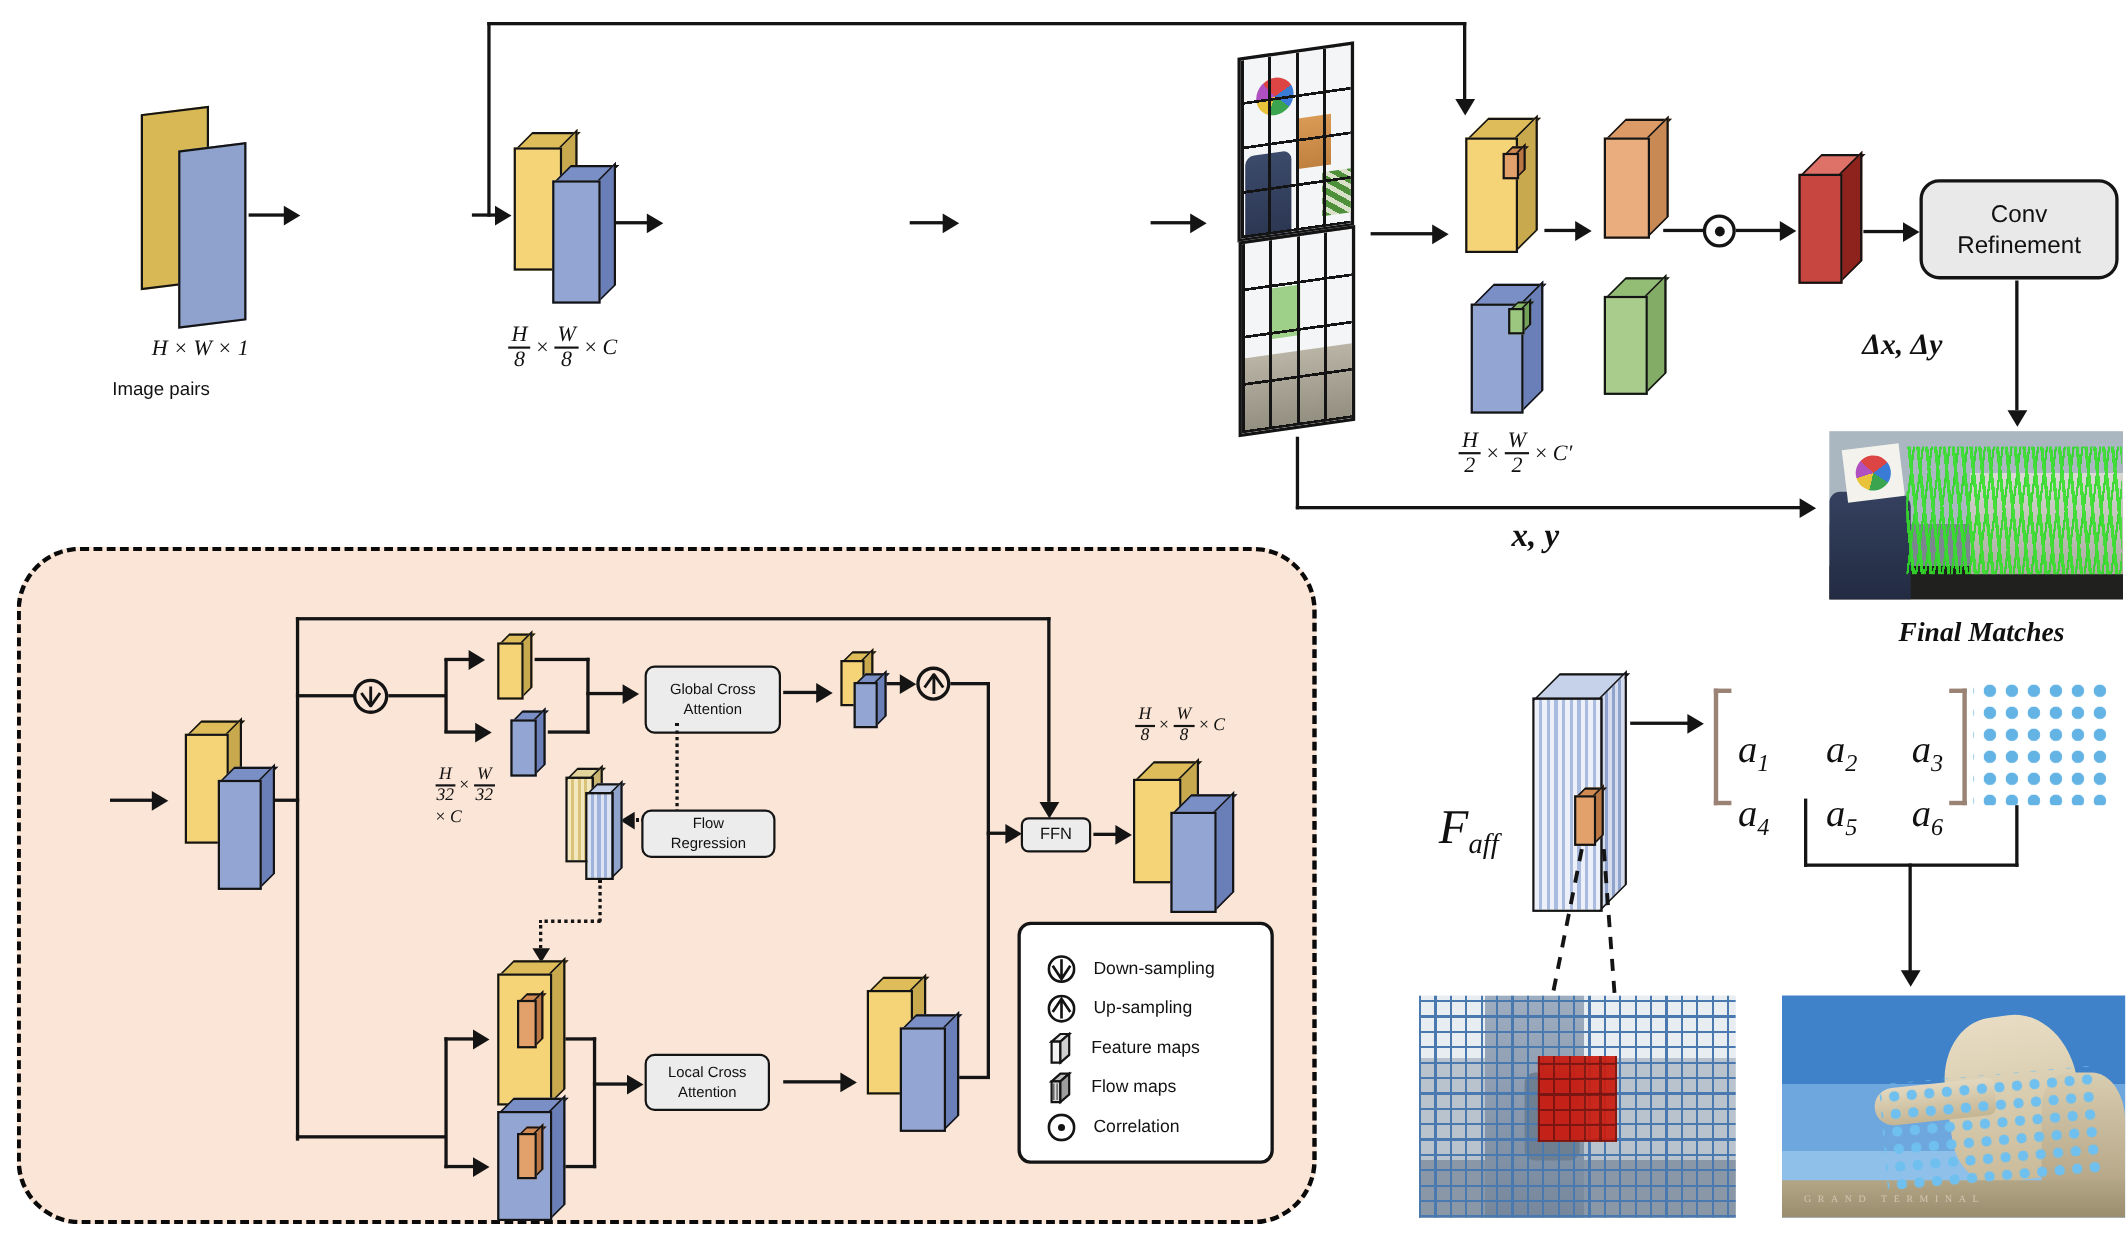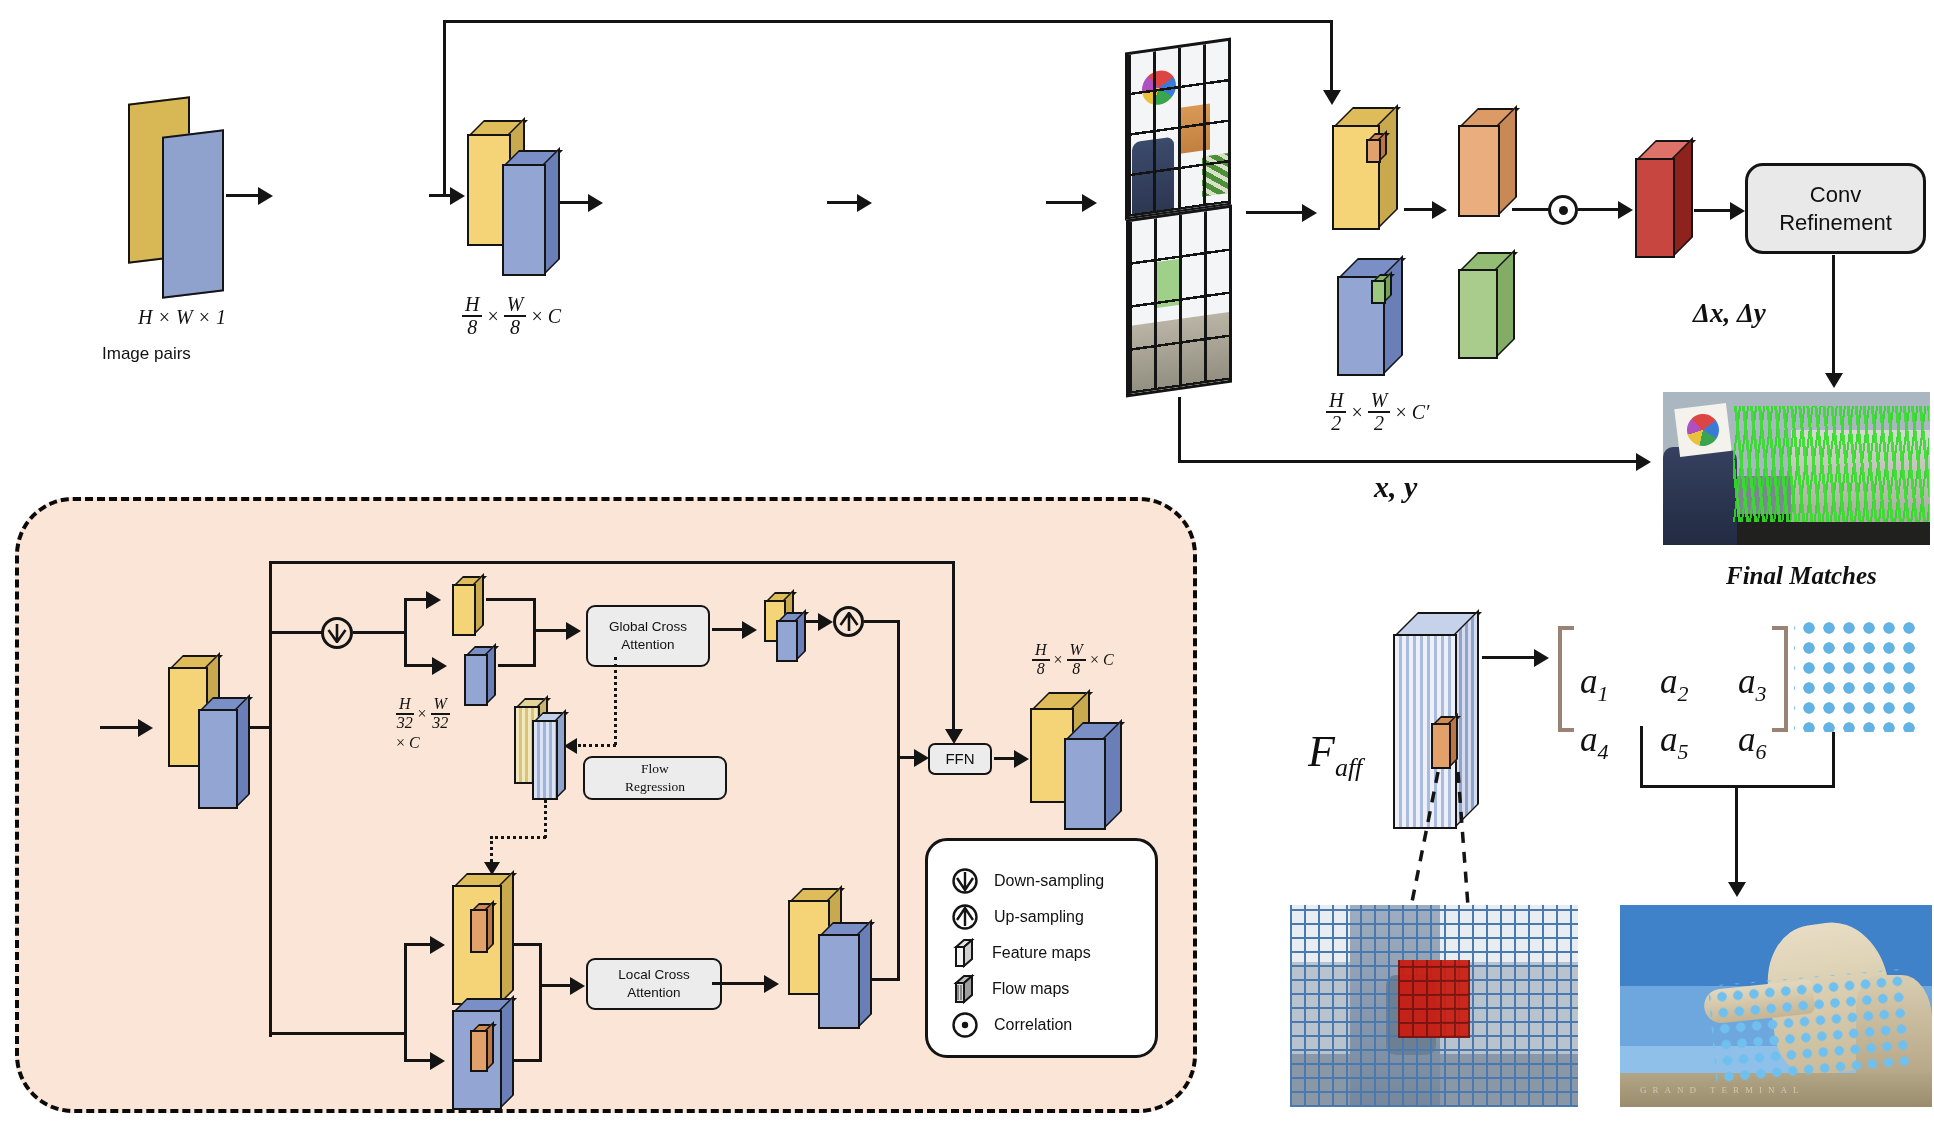--- a/index.html
+++ b/index.html
@@ -40,21 +40,21 @@
   .dim{position:absolute;display:flex;align-items:center;gap:5px;font-family:"Liberation Serif",serif;font-style:italic;font-size:20px;}
   .dim.small{font-size:16px;gap:4px;}
   .frac{display:inline-flex;flex-direction:column;align-items:center;line-height:1.05;}
   .frac .fn{border-bottom:2px solid #141414;padding:0 3px;}
   .tm{font-style:normal;}
   
   #gla-box{position:absolute;left:15px;top:497px;width:1182px;height:616px;box-sizing:border-box;
            background:#FAE5D6;border:4px dashed #0a0a0a;border-radius:58px;}
   
   #legend{position:absolute;left:925px;top:838px;width:233px;height:220px;box-sizing:border-box;
-          background:#ffffff;border:3.5px solid #141414;border-radius:22px;padding:26px 0 0 24px;}
+          background:#ffffff;border:3.5px solid #141414;border-radius:12px;padding:26px 0 0 24px;}
   .lrow{display:flex;align-items:center;gap:16px;margin-bottom:9px;height:27px;}
   .lrow .lt{font-size:16px;}
   
   .photo{position:absolute;overflow:hidden;}
   .gridlines{position:absolute;inset:0;background:
       repeating-linear-gradient(90deg,#4a79b0 0 2px,transparent 2px 14px),
       repeating-linear-gradient(0deg,#4a79b0 0 2px,transparent 2px 14px);}
   .quad{position:absolute;box-sizing:border-box;border:3px solid #141414;transform:skewY(-8deg);overflow:hidden;background:#f4f5f6;}
   .quadgrid{position:absolute;inset:0;background:
       repeating-linear-gradient(90deg,#141414 0 2.5px,transparent 2.5px 25%),
@@ -332,21 +332,21 @@
           <span class="fn">W</span>
           <span>32</span>
         </span>
     </div>
     <div class="dim small" style="position:static;margin-top:2px;">
       <span class="tm">×</span>
         <span>C</span>
     </div>
   </div>
 
-  <div class="sbox" style="left:583px;top:756px;width:144px;height:44px;font-family:Liberation Serif, serif;">
+  <div class="sbox" style="left:583px;top:736px;width:122px;height:44px;">
     <span><span>Flow</span><br><span>Regression</span></span>
   </div>
 
   <div class="dv" style="left:544px;top:800px;height:38px;"></div>
   <div class="dh" style="left:490px;top:836px;width:56px;"></div>
   <div class="dv" style="left:490px;top:836px;height:26px;"></div>
   <div class="arr-d" style="left:483.5px;top:862px;border-top-width:13px;border-left-width:8px;border-right-width:8px;"></div>
 
   <div class="hl" style="left:269px;top:1032px;width:137px;"></div>
   <div class="vl" style="left:404px;top:943px;height:119px;"></div>
@@ -375,21 +375,21 @@
         <i class="f"></i>
       </div>
   </div>
 
   <div class="hl" style="left:514px;top:943px;width:28px;"></div>
   <div class="hl" style="left:514px;top:1059px;width:28px;"></div>
   <div class="vl" style="left:539px;top:943px;height:119px;"></div>
   <div class="hl" style="left:539px;top:984px;width:33px;"></div>
   <div class="arr-r" style="left:570px;top:976.5px;"></div>
 
-  <div class="sbox" style="left:586px;top:958px;width:136px;height:52px;">
+  <div class="sbox" style="left:586px;top:958px;width:114px;height:52px;">
     <span><span>Local Cross</span><br><span>Attention</span></span>
   </div>
 
   <div class="hl" style="left:712px;top:982px;width:54px;"></div>
   <div class="arr-r" style="left:764px;top:974.5px;"></div>
   <div class="slab" style="left:788px;top:888px;--w:42px;--h:95px;--d:12px;--cf:#F4D477;--ct:#DDBC59;--cs:#C9A94E;">
       <i class="t"></i>
       <i class="s"></i>
       <i class="f"></i>
     </div>

